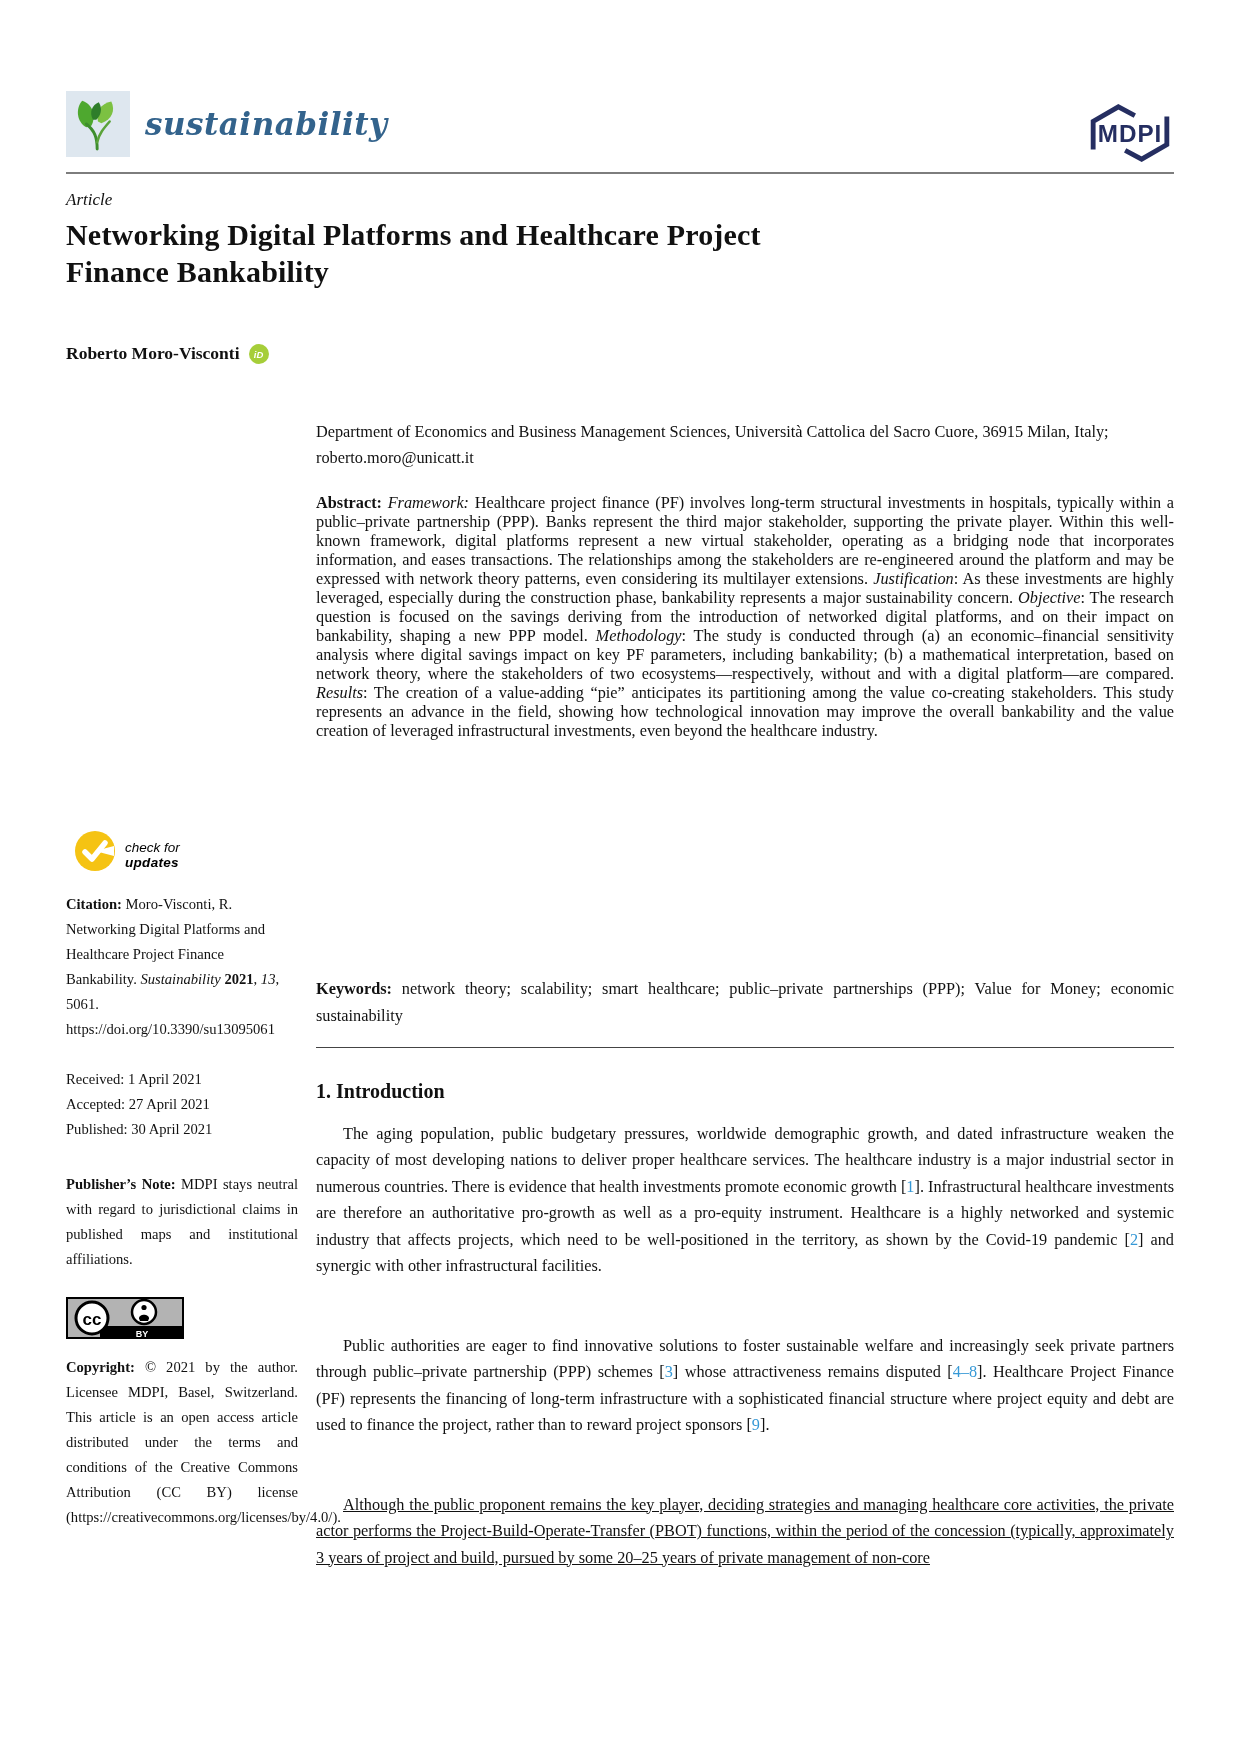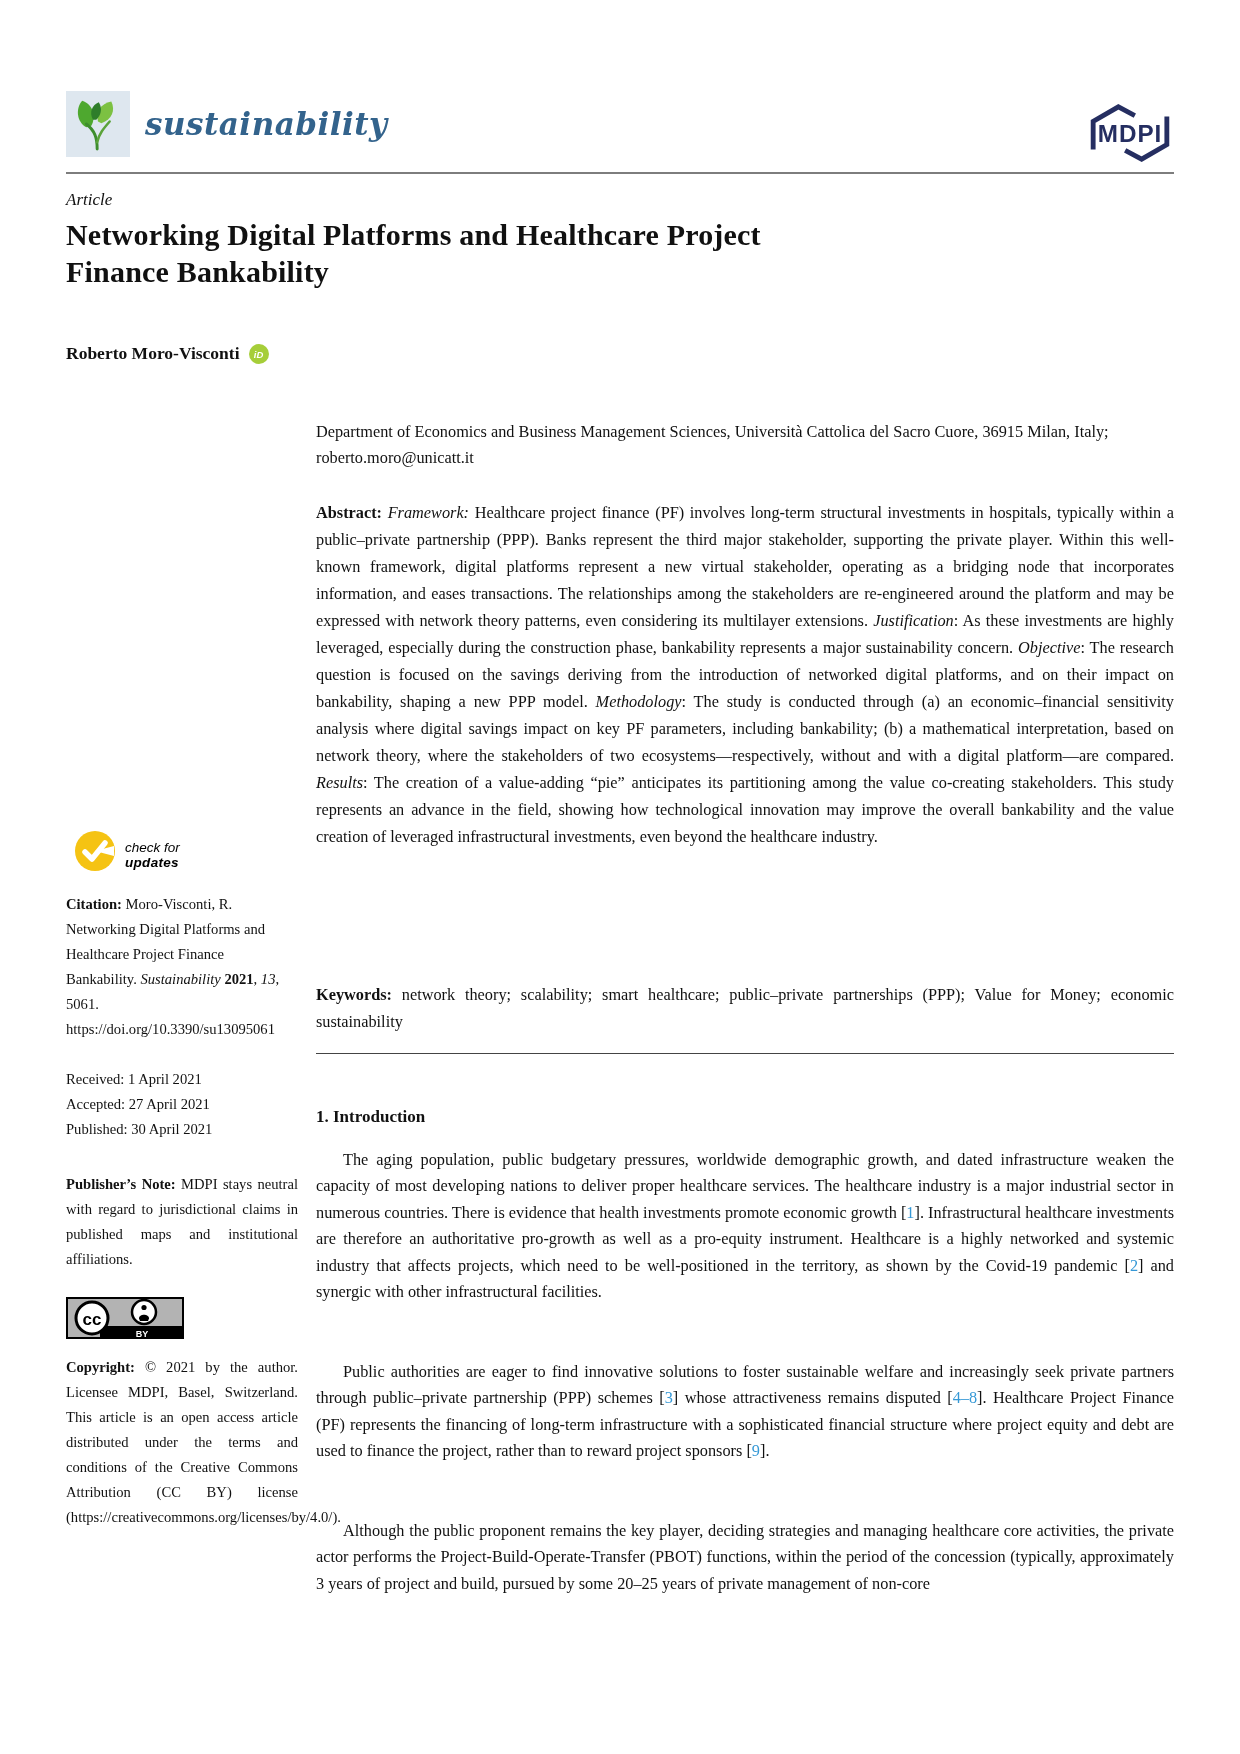--- a/index.html
+++ b/index.html
@@ -37,29 +37,29 @@
   .citation-block{margin-top:16px;min-height:150px;text-align:left;}
   .editors{margin-top:22px;min-height:50px;}
   .dates{margin-top:25px;min-height:75px;}
   .pub-note{margin-top:30px;min-height:100px;text-align:justify;}
   .cc-badge{margin-top:25px;width:118px;height:42px;display:block;}
   .copyright-block{margin-top:16px;min-height:200px;text-align:justify;}
 
   
   .main{flex:1;margin-left:18px;font-size:16.3px;line-height:26.5px;}
   .affiliation{min-height:54px;line-height:26px;}
-  .abstract{margin-top:26px;min-height:458px;text-align:justify;line-height:27px;}
+  .abstract{margin-top:20px;min-height:458px;text-align:justify;line-height:19px;}
   .keywords{margin-top:24px;min-height:54px;text-align:justify;line-height:27px;}
   .section-rule{margin-top:18px;}
-  .intro-heading{margin:50px 0 0;font-size:17px;font-weight:700;}
+  .intro-heading{margin:30px 0 0;font-size:20px;font-weight:700;}
   .body-par{margin:0;text-align:justify;text-indent:27px;}
   .body-par.first{margin-top:16px;}
   .bp1{min-height:212px;}
   .bp2{min-height:159px;}
-  .bp3{min-height:106px;}
+  .bp3{min-height:106px;text-decoration:underline;}
 
   
   .footer{position:absolute;left:66px;right:66px;top:1710px;}
   .footer-row{display:flex;justify-content:space-between;margin-top:7px;font-size:14.3px;}
 
   .s-bold{font-weight:700;}
   .s-italic{font-style:italic;}
   .s-link{color:#3598d6;cursor:pointer;}
   p{margin:0;}
 </style>

